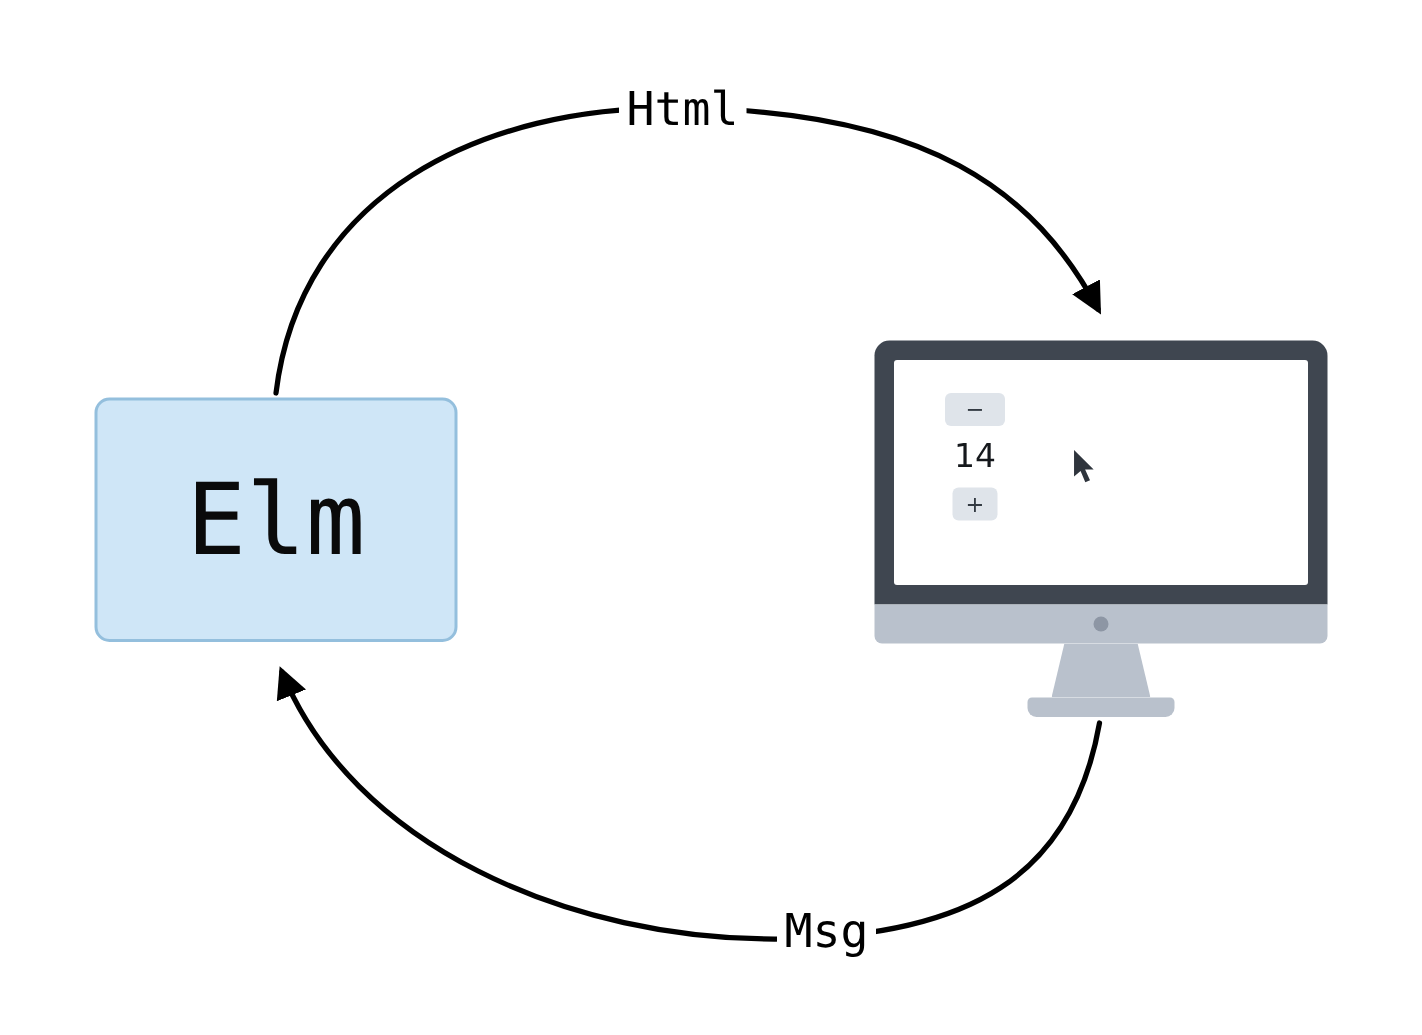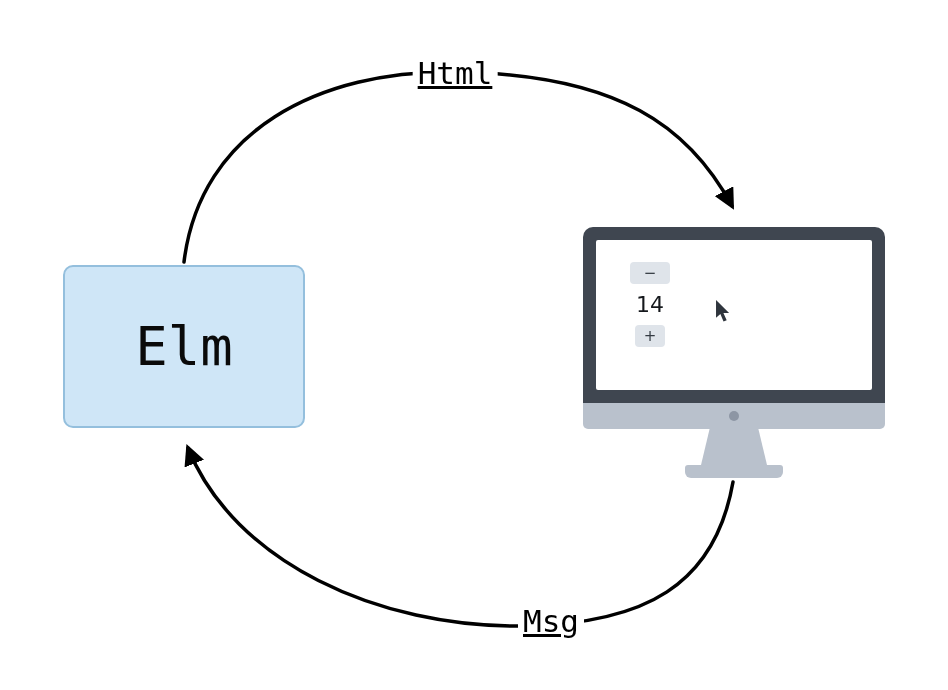--- a/index.html
+++ b/index.html
@@ -21,38 +21,37 @@
   .arrow-label {
     position: absolute;
     transform: translate(-50%, -50%);
     background: #ffffff;
     padding: 0 5px;
     font-size: 31px;
     font-weight: 500;
     color: #000000;
     font-family: "DejaVu Sans Mono", monospace;
     white-space: nowrap;
-    text-decoration: underline;
   }
   .html-label { left: 455px; top: 73px; }
   .msg-label  { left: 551px; top: 621px; }
 
   .elm-box {
     position: absolute;
     left: 63px; top: 265px;
     width: 242px; height: 163px;
     background: var(--elm-box-fill, #cfe6f7);
     border: 2px solid var(--elm-box-border, #94bfdd);
     border-radius: 10px;
     display: flex;
     align-items: center;
     justify-content: center;
   }
   .elm-label {
-    font-size: 54px;
+    font-size: 66px;
     color: #0a0a0a;
     font-family: "DejaVu Sans Mono", monospace;
   }
 
   .monitor { position: absolute; left: 583px; top: 227px; width: 302px; }
   .bezel {
     width: 302px; height: 176px;
     background: var(--monitor-bezel, #3f4650);
     border-radius: 10px 10px 0 0;
     padding: 13px;

